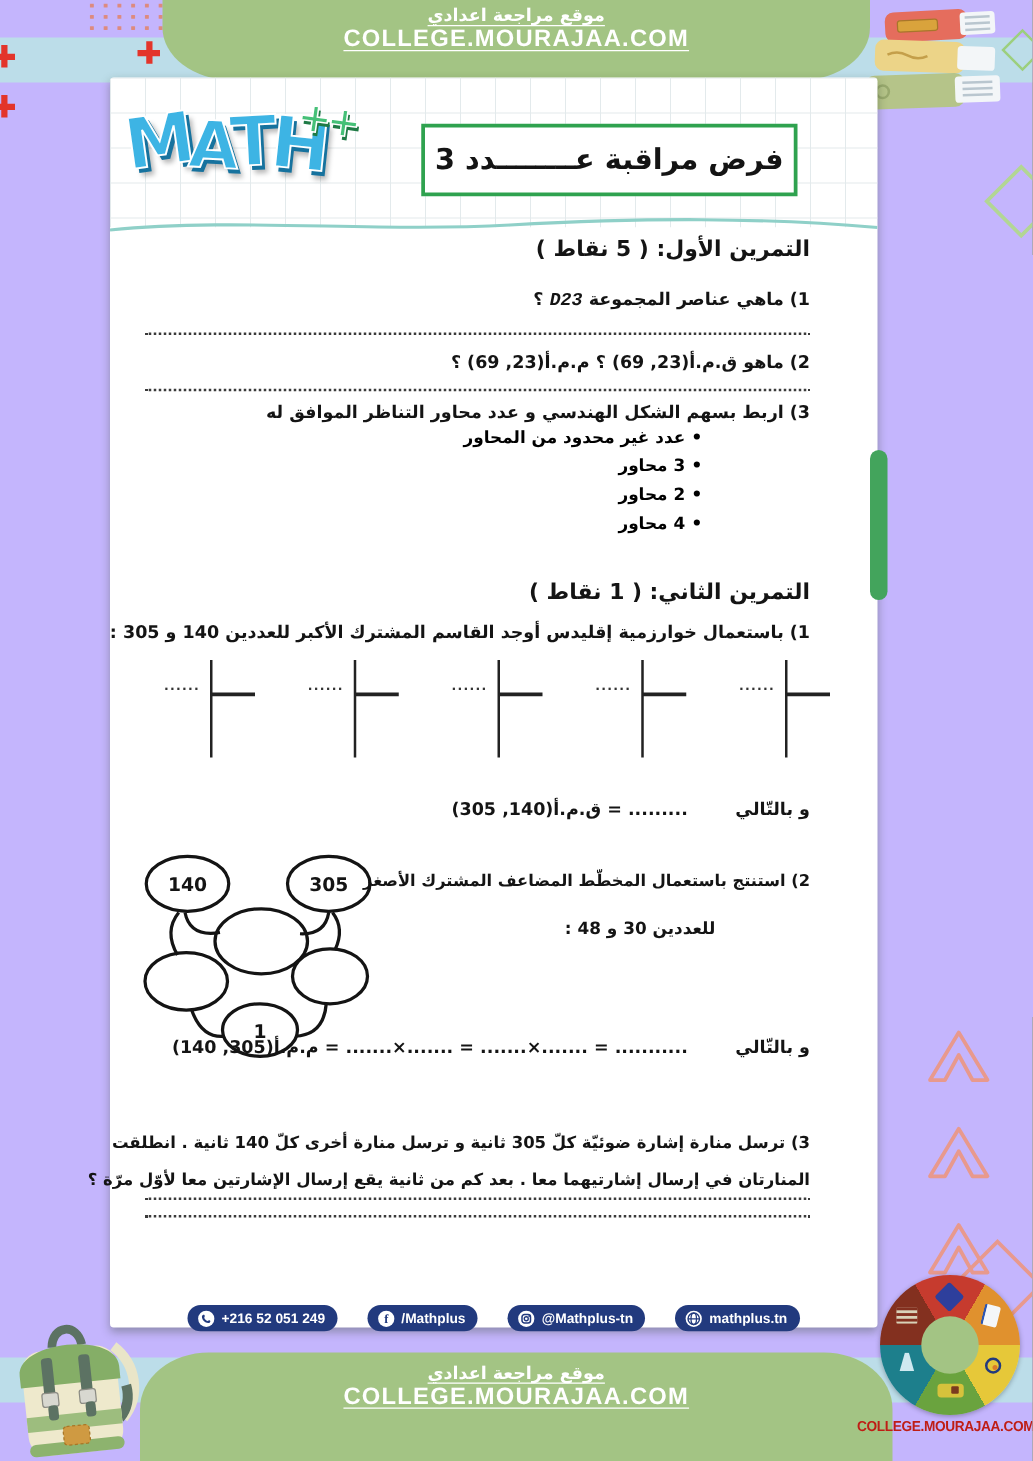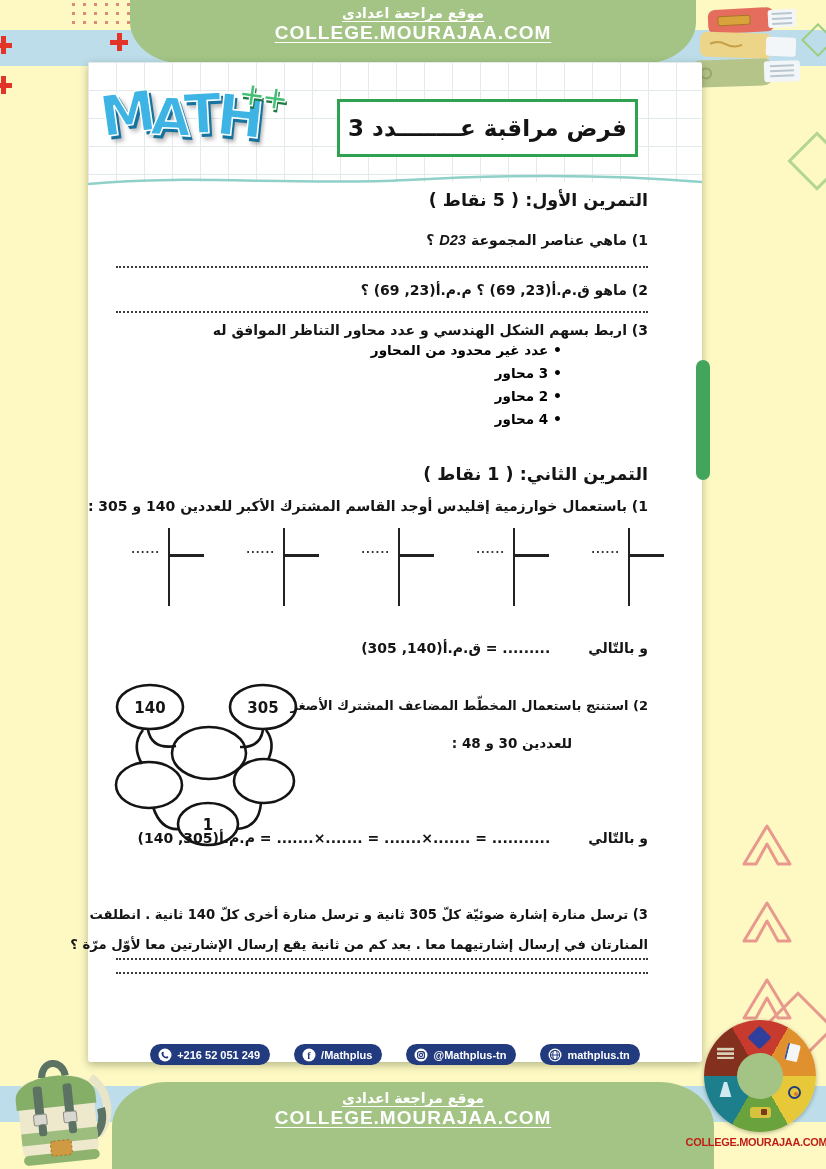--- a/index.html
+++ b/index.html
@@ -1,19 +1,19 @@
 <!DOCTYPE html>
 <html lang="ar"><head>
 <meta charset="utf-8">
 <style>
   * { margin:0; padding:0; box-sizing:border-box; }
   html,body { background:#888; }
   #canvas {
     position:relative; width:826px; height:1169px; margin:0 auto;
-    background:#fef9c3; overflow:hidden;
+    background:#c4b5fd; overflow:hidden;
     font-family:"DejaVu Sans", sans-serif;
   }
   
   .band { position:absolute; left:0; width:826px; background:#bcdde9; }
   .band-top { top:30px; height:36px; }
   .band-bottom { top:1086px; height:36px; }
   .blob-top {
     position:absolute; left:130px; top:0; width:566px; height:64px;
     background:#a3c484; border-radius:0 0 55px 55px / 0 0 42px 42px;
     text-align:center; color:#fff; z-index:2;
@@ -74,21 +74,21 @@
   .title-box {
     position:absolute; left:249px; top:37px; width:301px; height:58px;
     border:3px solid #2fa24f; background:#fff; display:flex; align-items:center; justify-content:center;
   }
   .title-box span { font-size:23px; font-weight:700; color:#141414; direction:rtl; }
   
   .ar { direction:rtl; text-align:center; color:#141414; font-weight:700; }
   .ex-title { position:absolute; right:54px; font-size:17.5px; letter-spacing:0; }
   .qline { position:absolute; right:54px; font-size:14px; white-space:nowrap; }
   .dotted { position:absolute; left:28px; width:532px; border-bottom:2px dotted #3a3a3a; height:0; }
-  .set-name { font-family:Liberation Sans, sans-serif; font-style:italic; font-weight:700; margin:0 5px; font-size:14.5px; }
+  .set-name { font-family:Liberation Mono, monospace; font-style:italic; font-weight:700; margin:0 5px; font-size:14.5px; }
   
   .match { position:absolute; right:140px; top:280px; width:330px; display:flex; direction:rtl; gap:42px; }
   .mcol { display:flex; flex-direction:column;margin-left:12px; }
   .mrow { height:23px; font-size:13.5px; font-weight:700; direction:rtl; white-space:nowrap; }
   .col-shapes .mrow::after { content:"  •"; font-size:14px; }
   .col-answers .mrow::before { content:"•  "; font-size:14px; }
   
   .divrow { position:absolute; left:30px; top:466px; width:548px; display:flex; justify-content:space-between; }
   .divunit { position:relative; width:88px; height:80px; }
   .divunit .ddots { position:absolute; right:46px; top:16px; font-size:10px; letter-spacing:1px; color:#333; font-weight:700; }

